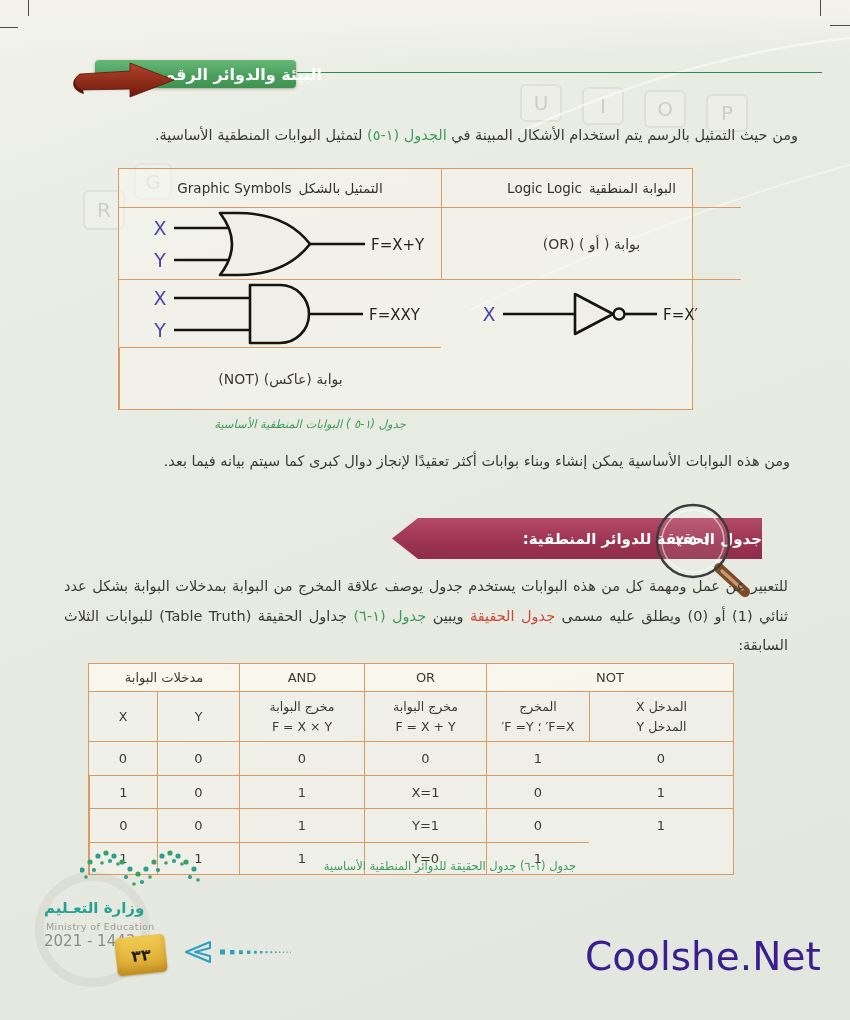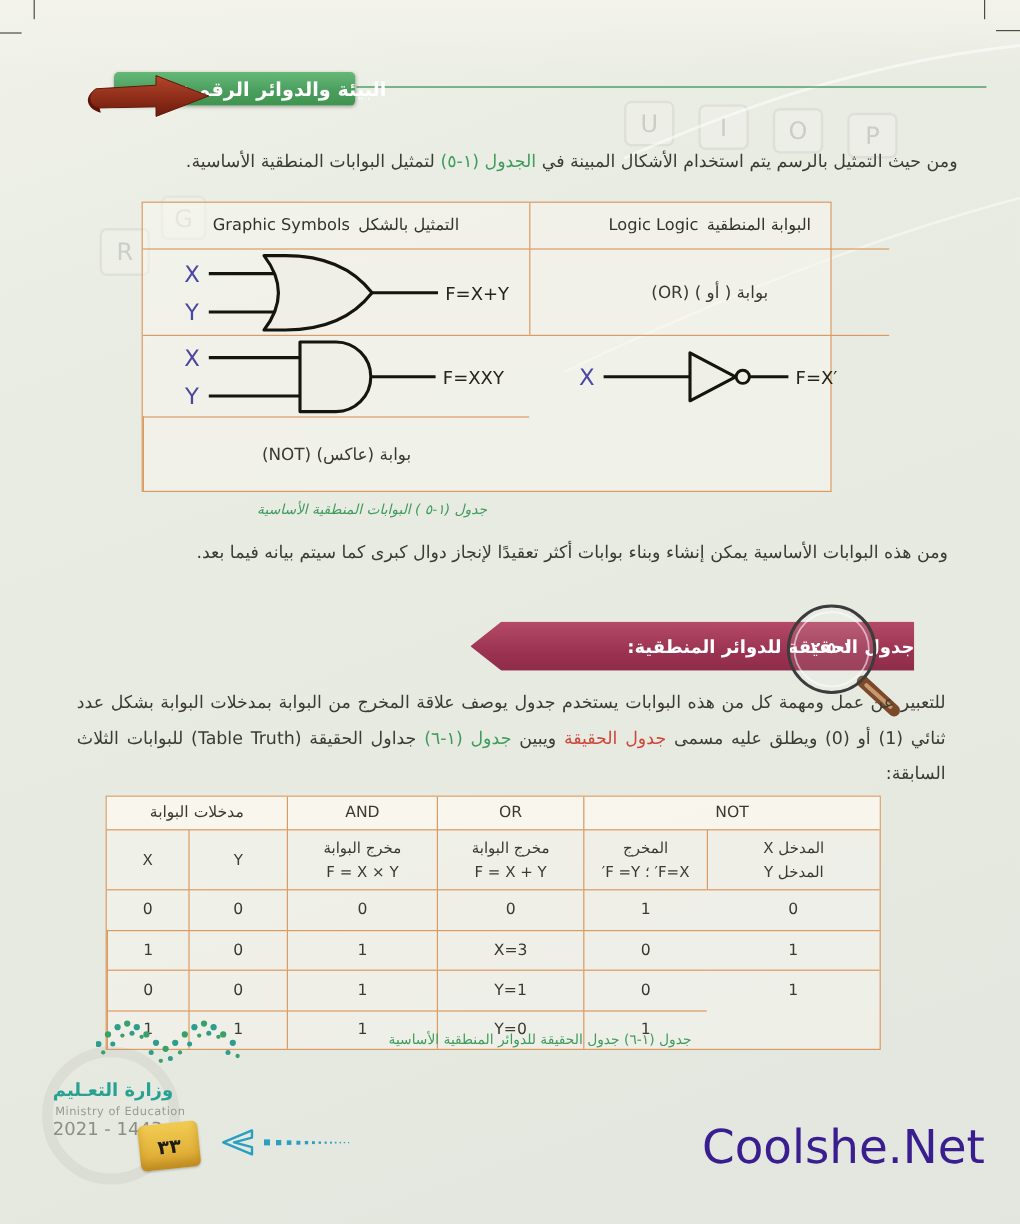--- a/index.html
+++ b/index.html
@@ -221,21 +221,21 @@
     <div class="tc bt">0</div>
     <div class="tc bl bt">0</div>
     <div class="tc bl bt">0</div>
     <div class="tc bl bt">0</div>
     <div class="tc bl bt">1</div>
 
     <div class="tc bt">0</div>
     <div class="tc bl bt">1</div>
     <div class="tc bl bt">0</div>
     <div class="tc bl bt">1</div>
-    <div class="tc bl bt">X=3</div>
+    <div class="tc bl bt">X=1</div>
     <div class="tc bl bt">0</div>
 
     <div class="tc bt">1</div>
     <div class="tc bl bt">0</div>
     <div class="tc bl bt">0</div>
     <div class="tc bl bt">1</div>
     <div class="tc bl bt">Y=1</div>
     <div class="tc bl bt">0</div>
 
     <div class="tc bt">1</div>

